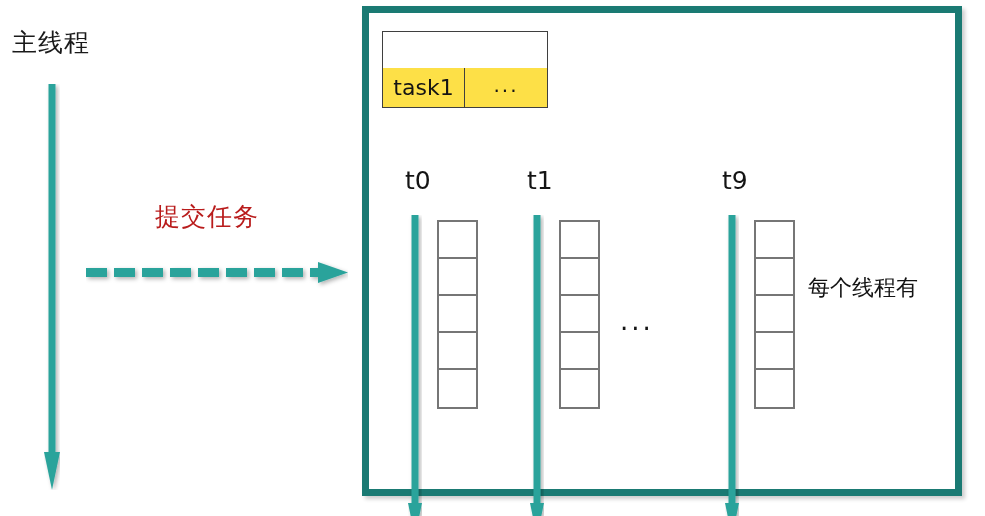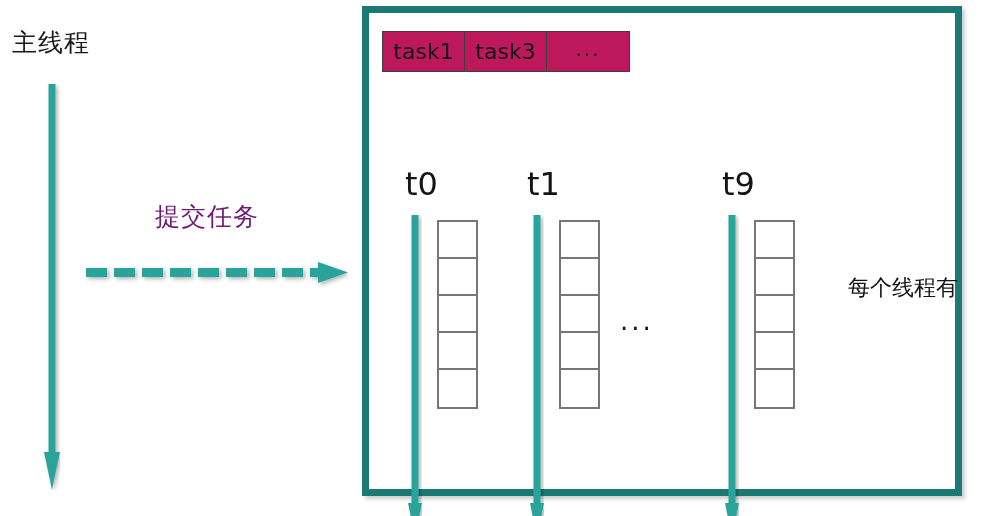--- a/index.html
+++ b/index.html
@@ -37,21 +37,21 @@
     left: 44px;
     top: 84px;
     width: 16px;
     height: 406px;
   }
   .submit-label {
     position: absolute;
     left: 155px;
     top: 200px;
     font-size: 25px;
-    color: #701a75;
+    color: #b91c1c;
     letter-spacing: 1px;
     white-space: nowrap;
   }
   .submit-arrow {
     position: absolute;
     left: 86px;
     top: 258px;
     width: 262px;
     height: 32px;
   }
@@ -81,41 +81,42 @@
   .task-cell {
     width: 82px;
     height: 39px;
     box-sizing: border-box;
     border-right: 1px solid #3f3f3f;
     display: flex;
     align-items: center;
     justify-content: center;
     font-size: 22px;
     color: #141414;
-    background: #be185d;
+    background: #fde047;
+    margin-top: 36px;
   }
   .task-cell:last-child {
     border-right: none;
   }
   .task-cell.ellipsis-cell {
     font-size: 20px;
     letter-spacing: 2px;
     padding-bottom: 6px;
   }
 
   
   .worker {
     position: absolute;
     top: 168px;
   }
   .worker-label {
     position: absolute;
     left: 0;
     top: 0;
-    font-size: 32px;
+    font-size: 25px;
     color: #141414;
     line-height: 1;
   }
   .worker-arrow {
     position: absolute;
     left: 3px;
     top: 47px;
     width: 14px;
     height: 322px;
   }
@@ -143,21 +144,21 @@
     position: absolute;
     left: 620px;
     top: 306px;
     font-size: 26px;
     color: #141414;
     letter-spacing: 3px;
   }
 
   .deque-note {
     position: absolute;
-    left: 848px;
+    left: 808px;
     top: 272px;
     font-size: 22px;
     line-height: 31px;
     color: #141414;
     text-align: center;
     white-space: nowrap;
   }
 </style>
 </head>
 <body>
@@ -201,21 +202,20 @@
         <rect x="224" y="10" width="12" height="9" fill="#2BA39B"></rect>
         <polygon points="232,4 232,25 262,14.5" fill="#2BA39B"></polygon>
       </g>
     </svg>
   </div>
 
   <div class="pool-panel"></div>
 
   <div class="task-table">
     <div class="task-cell">task1</div>
-    <div class="task-cell">task3</div>
     <div class="task-cell ellipsis-cell">...</div>
   </div>
 
   <div class="worker" style="left:405px;">
     <div class="worker-label">t0</div>
     <div class="worker-arrow">
       <svg width="14" height="322" viewBox="0 0 14 322" xmlns="http://www.w3.org/2000/svg">
         <g filter="url(#sh)">
           <rect x="3.5" y="0" width="7" height="292" fill="#2BA39B"></rect>
           <polygon points="0,288 14,288 7,322" fill="#2BA39B"></polygon>

